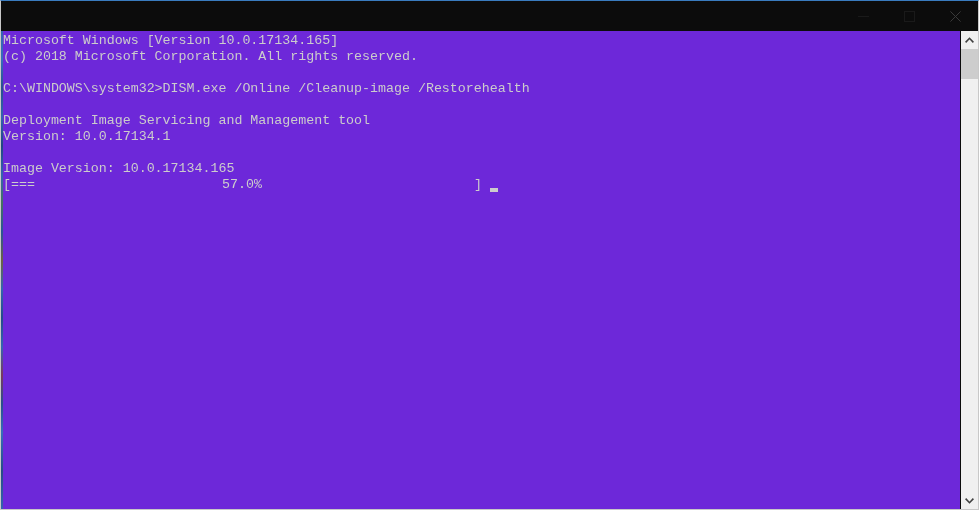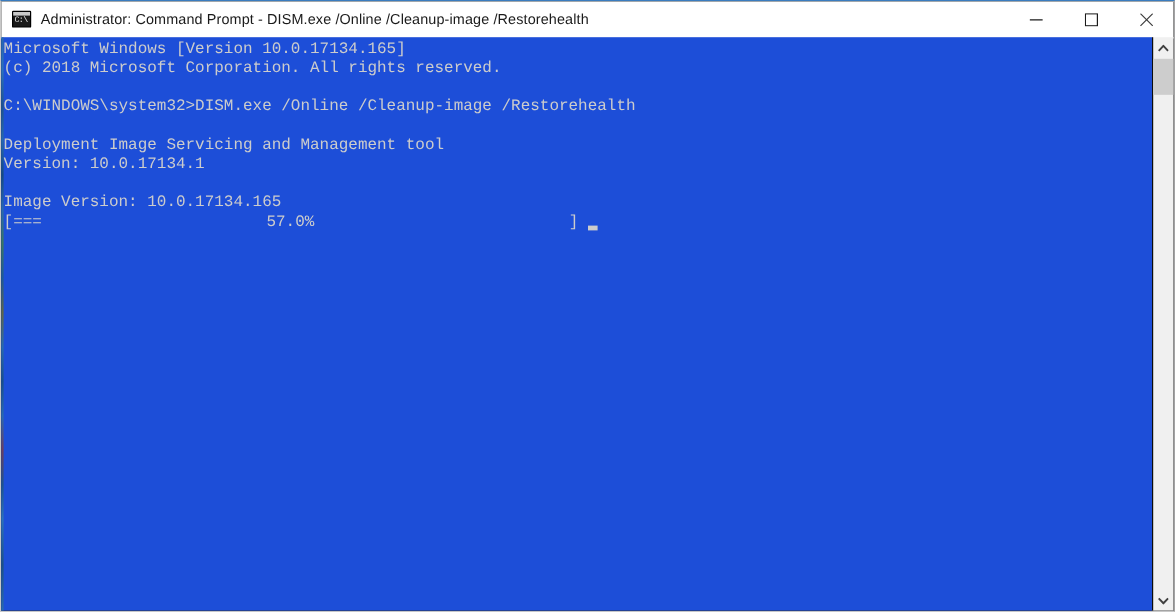--- a/index.html
+++ b/index.html
@@ -96,21 +96,21 @@
   }
   .win-btn svg { display: block; }
 
   
   #console {
     position: absolute;
     top: 30px;
     left: 0;
     right: 18px;
     bottom: 0;
-    background: #1d4ed8;
+    background: #6d28d9;
     overflow: hidden;
   }
   #console-text {
     margin: 0;
     padding: 2px 0 0 2px;
     font-family: "Liberation Mono", "DejaVu Sans Mono", monospace;
     font-size: 13.3px;
     line-height: 16px;
     color: #cccccc;
     white-space: pre;
@@ -181,24 +181,20 @@
     width: 17px;
     height: 30px;
     background: #cdcdcd;
   }
 </style>
 </head>
 <body>
 
 <div id="window">
 
-  <div id="titlebar">
-    <div id="title-icon"></div>
-    <div id="title-text">Administrator: Command Prompt - DISM.exe  /Online /Cleanup-image /Restorehealth</div>
-  </div>
 
   <div id="window-controls">
     <div class="win-btn">
       <svg width="11" height="11" viewBox="0 0 11 11" aria-hidden="true">
         <line x1="0" y1="5.5" x2="11" y2="5.5" stroke="#1a1a1a" stroke-width="1"></line>
       </svg>
     </div>
     <div class="win-btn">
       <svg width="11" height="11" viewBox="0 0 11 11" aria-hidden="true">
         <rect x="0.5" y="0.5" width="10" height="10" fill="none" stroke="#1a1a1a" stroke-width="1"></rect>

